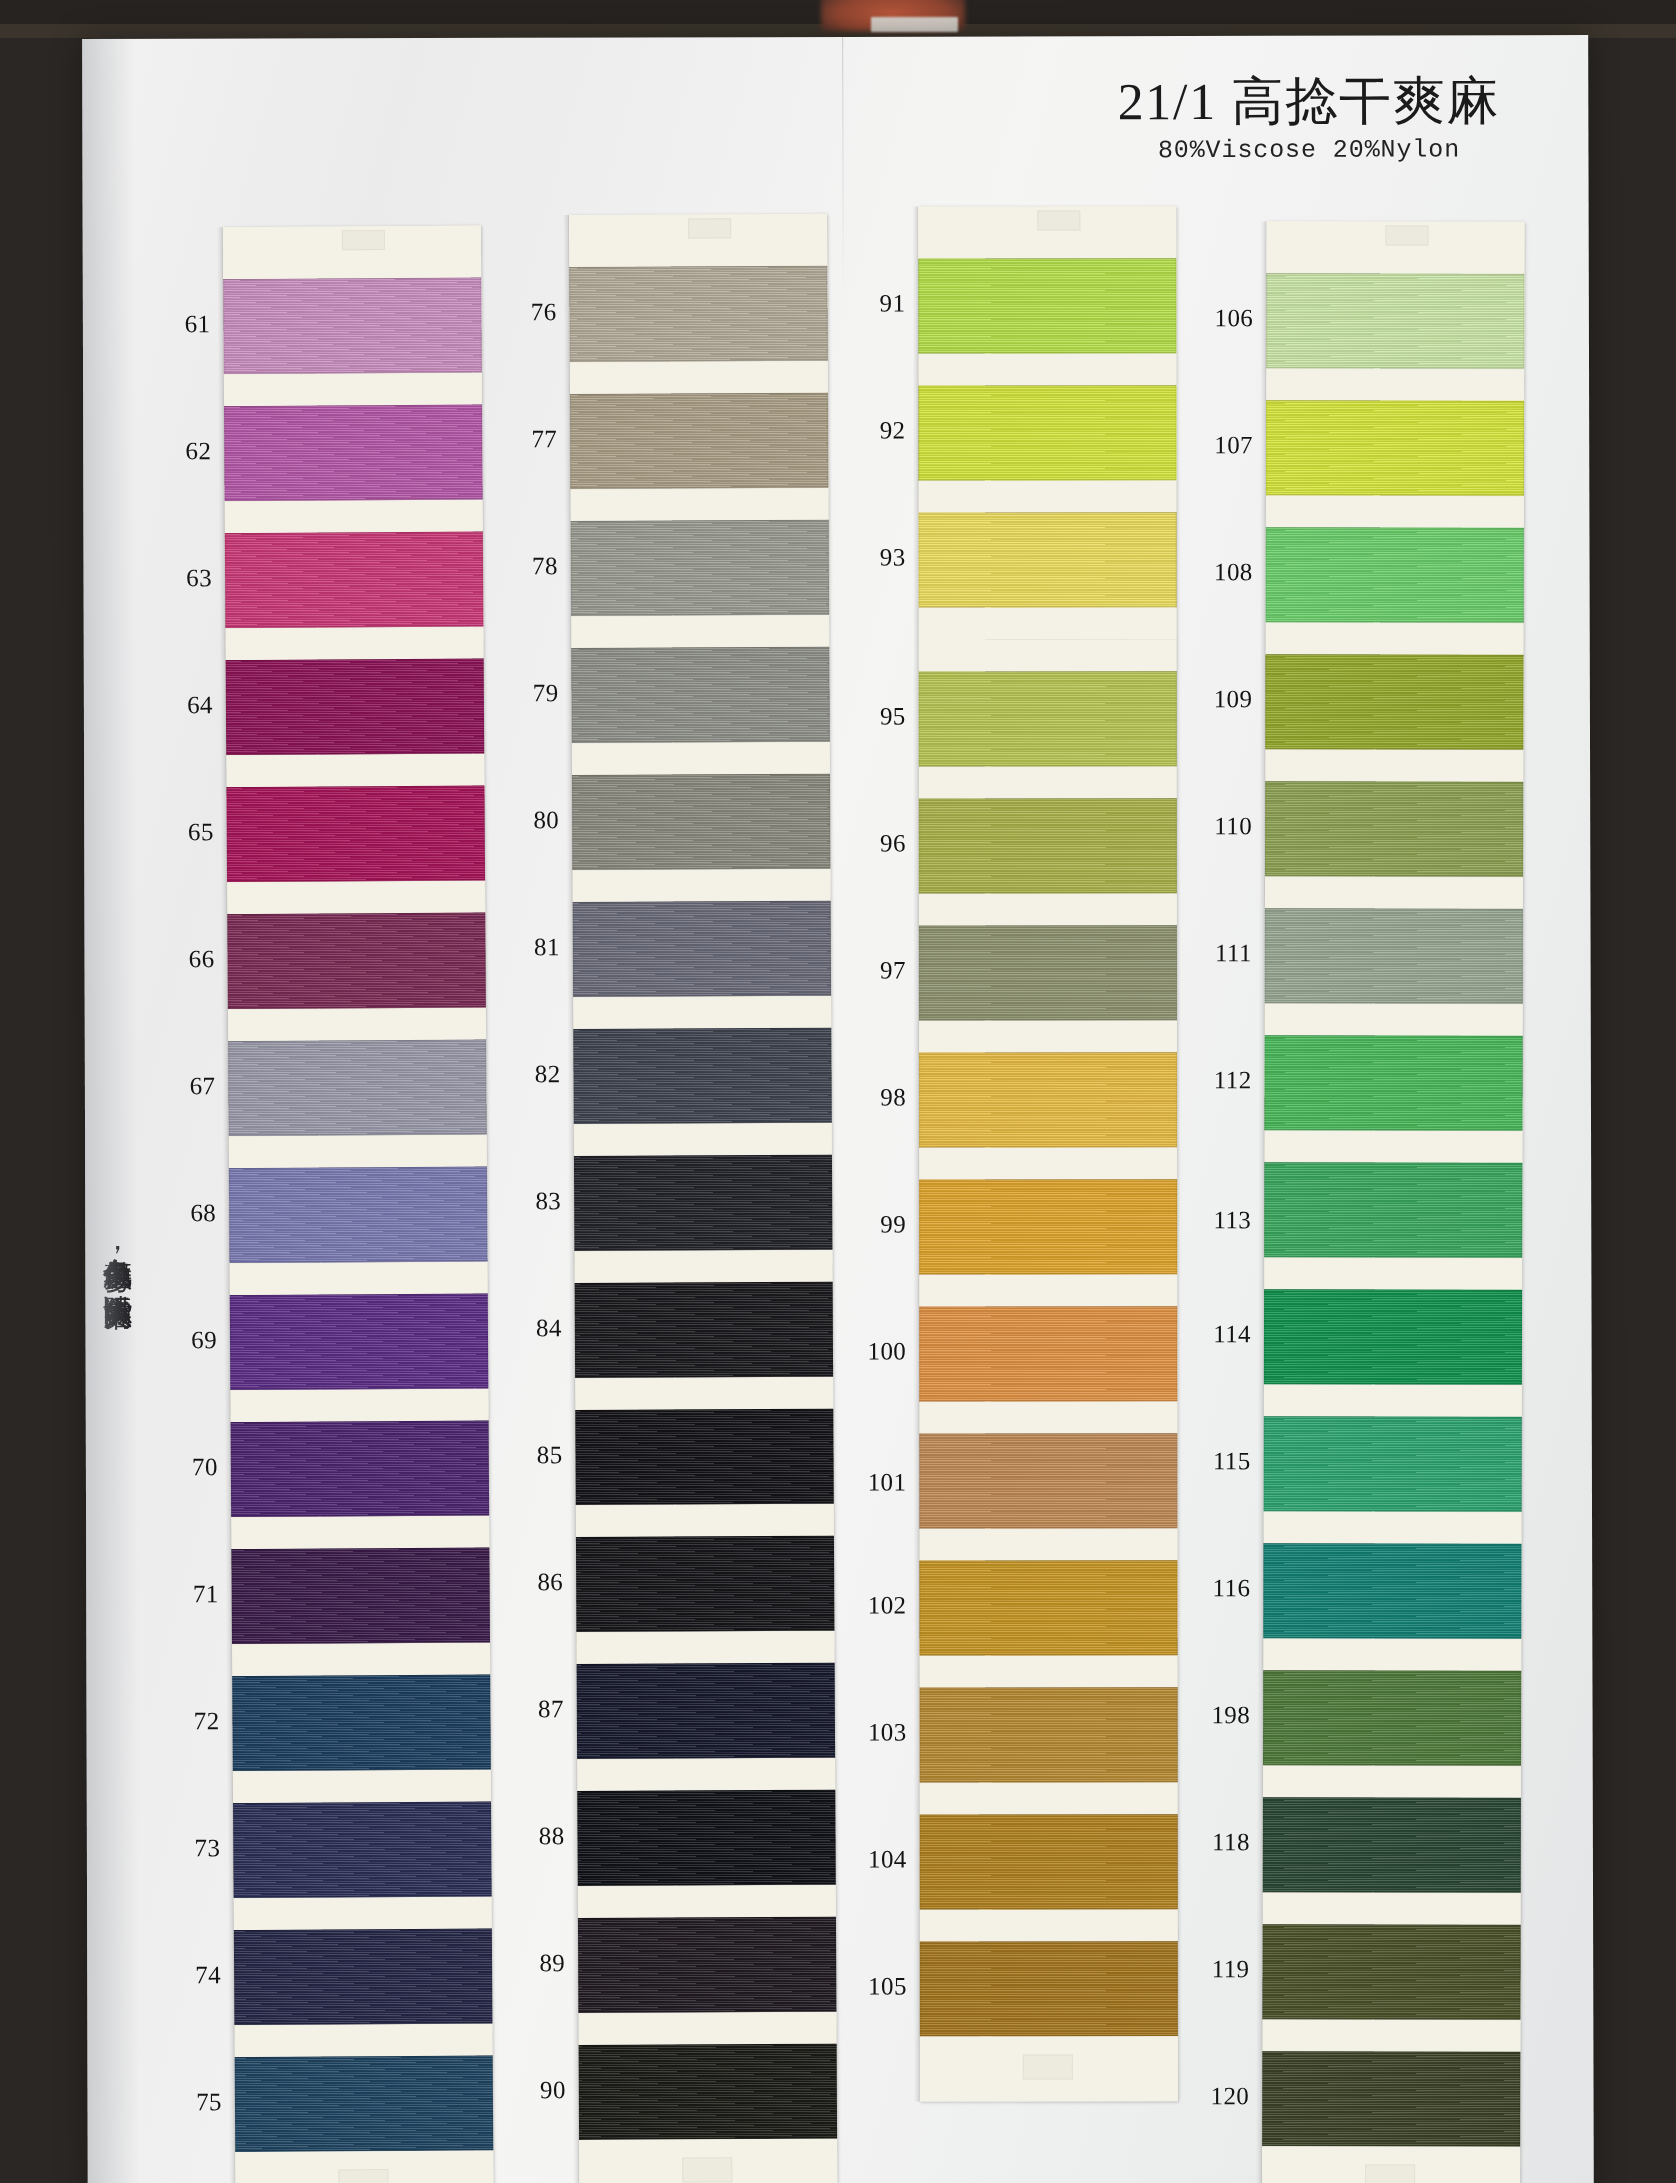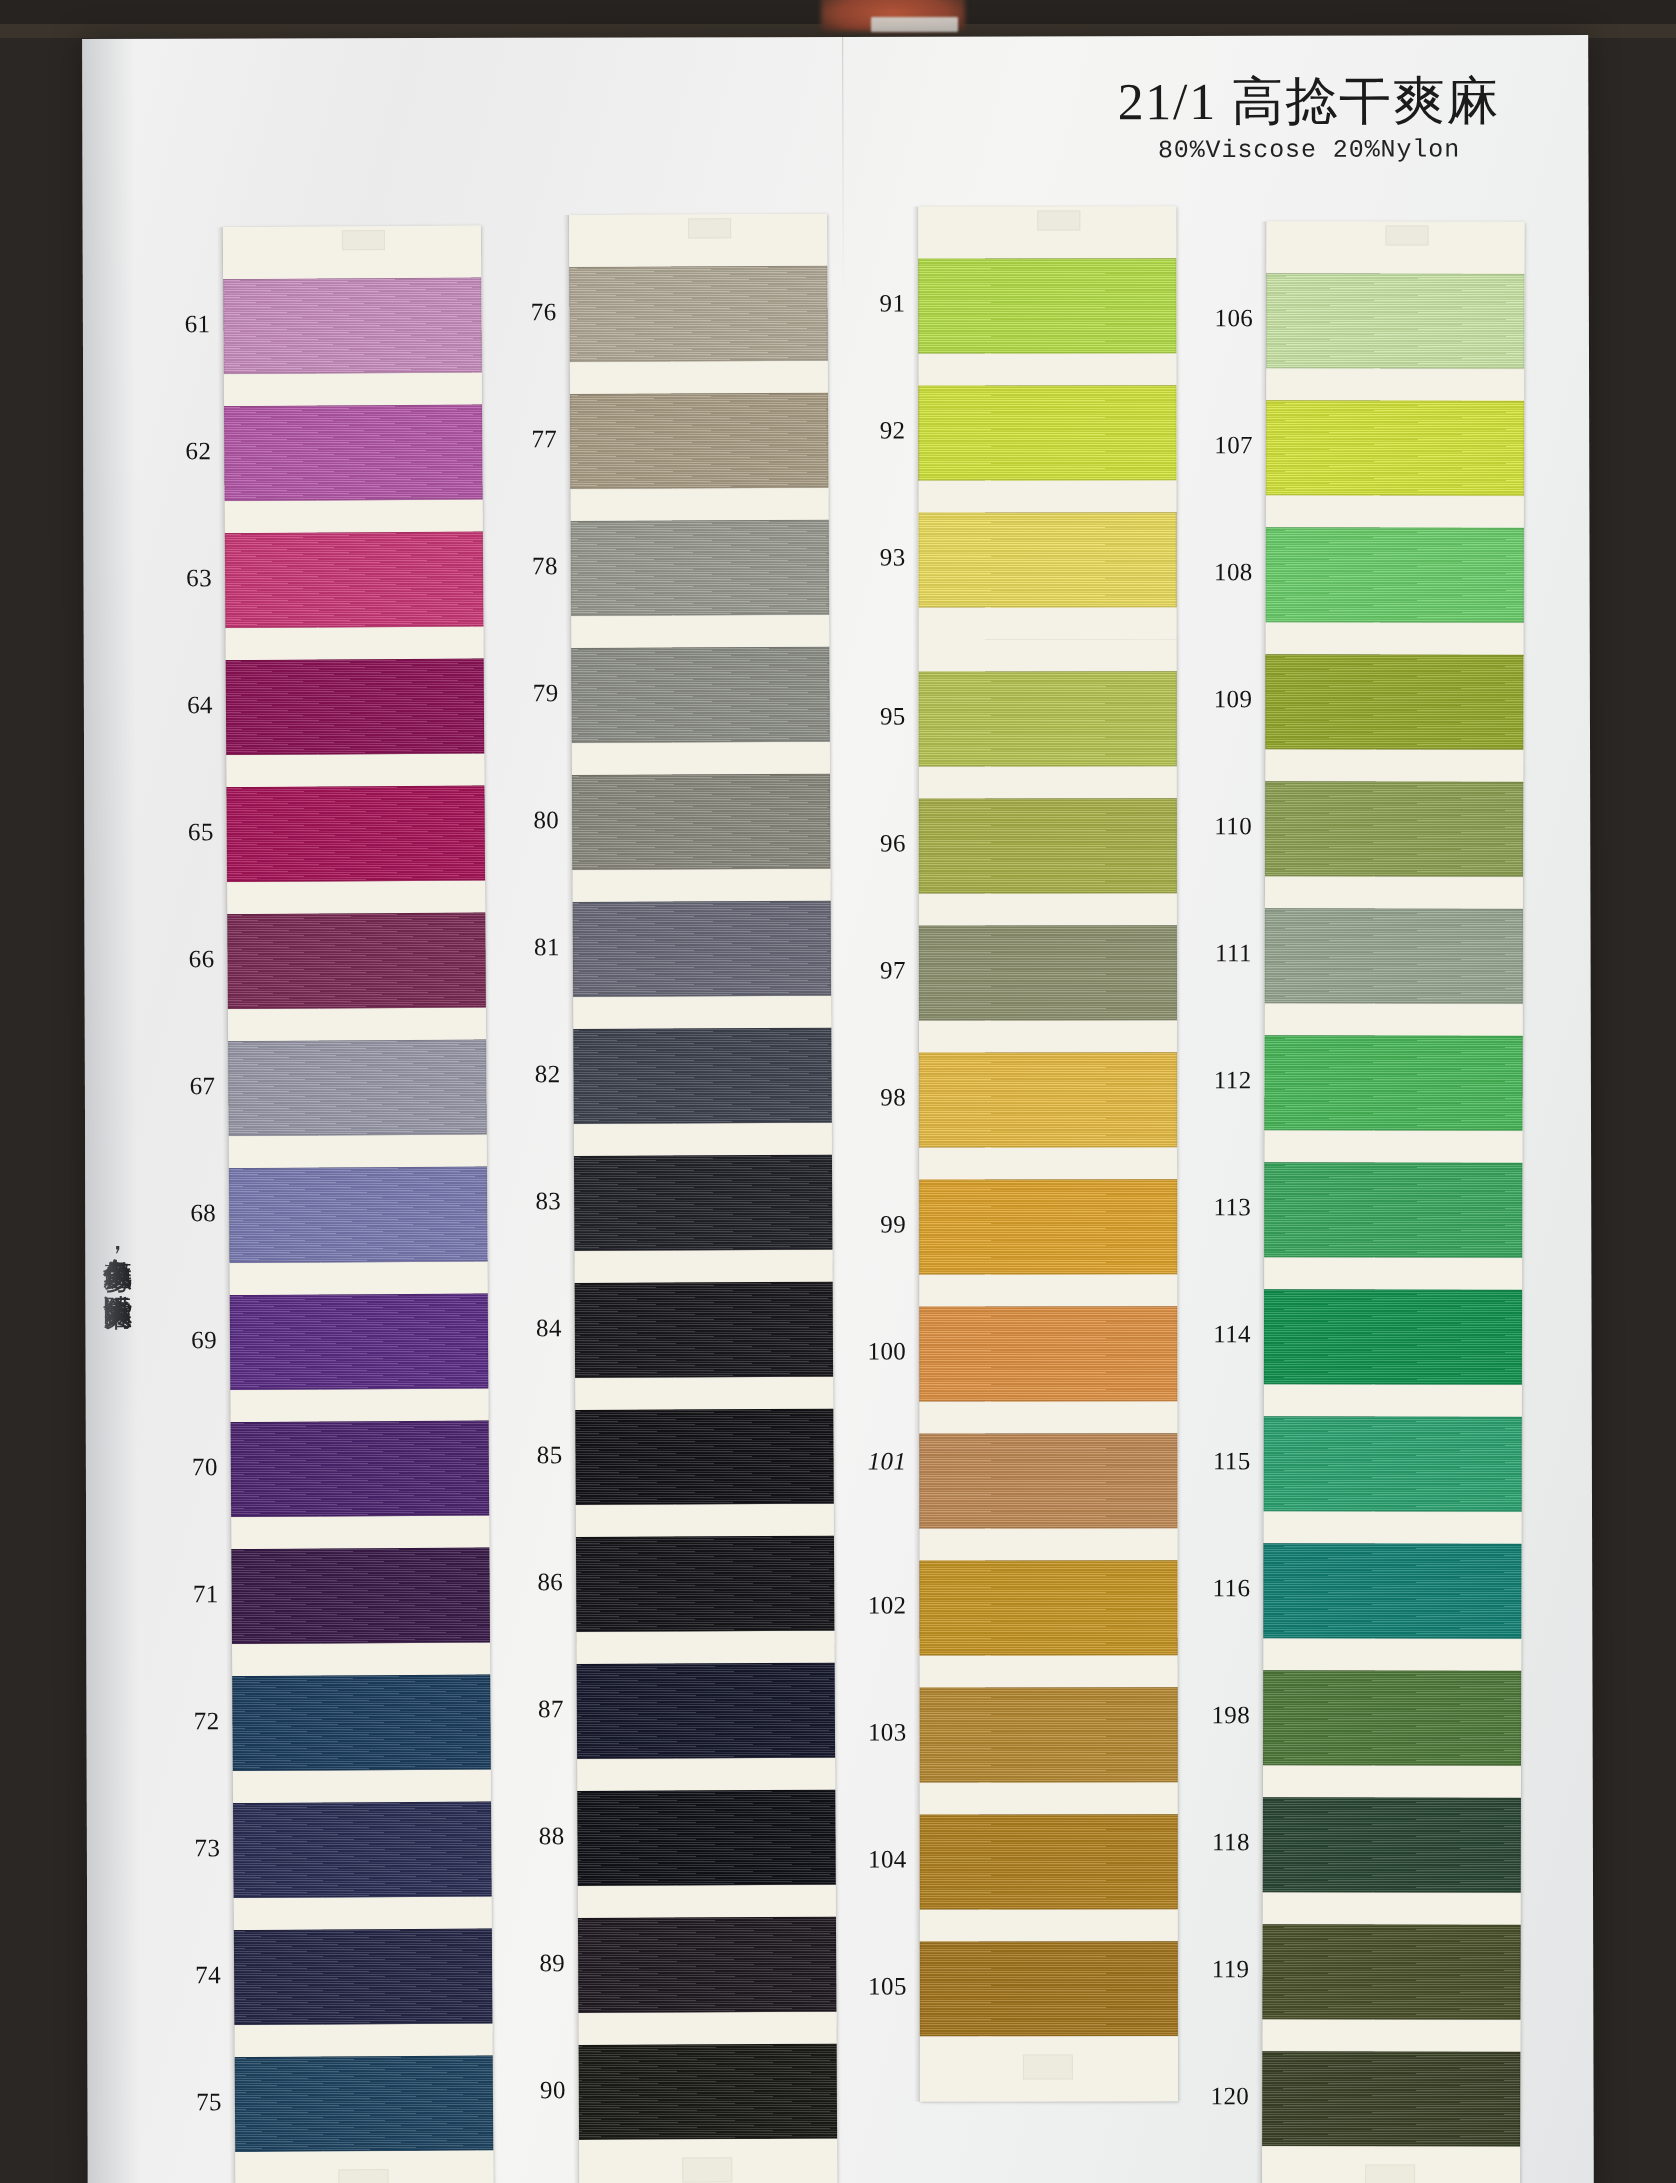--- a/index.html
+++ b/index.html
@@ -354,21 +354,21 @@
             <div class="label" style="left: -78px; top: 31px;">99</div>
           </div>
           <div class="gap" style="height: 32px; background: rgb(244, 241, 230);"></div>
           <div class="row">
             <div class="band" style="height: 95px; background-color: rgb(224, 146, 68);"></div>
             <div class="label" style="left: -78px; top: 31px;">100</div>
           </div>
           <div class="gap" style="height: 32px; background: rgb(244, 241, 230);"></div>
           <div class="row">
             <div class="band" style="height: 95px; background-color: rgb(192, 138, 86);"></div>
-            <div class="label" style="left: -78px; top: 14px; font-style: italic;">101</div>
+            <div class="label" style="left: -78px; top: 35px;">101</div>
           </div>
           <div class="gap" style="height: 32px; background: rgb(244, 241, 230);"></div>
           <div class="row">
             <div class="band" style="height: 95px; background-color: rgb(199, 150, 36);"></div>
             <div class="label" style="left: -78px; top: 31px;">102</div>
           </div>
           <div class="gap" style="height: 32px; background: rgb(244, 241, 230);"></div>
           <div class="row">
             <div class="band" style="height: 95px; background-color: rgb(183, 138, 51);"></div>
             <div class="label" style="left: -78px; top: 31px;">103</div>
@@ -424,21 +424,21 @@
             <div class="label" style="left: -78px; top: 31px;">111</div>
           </div>
           <div class="gap" style="height: 32px; background: rgb(244, 241, 230);"></div>
           <div class="row">
             <div class="band" style="height: 95px; background-color: rgb(73, 185, 90);"></div>
             <div class="label" style="left: -78px; top: 31px;">112</div>
           </div>
           <div class="gap" style="height: 32px; background: rgb(244, 241, 230);"></div>
           <div class="row">
             <div class="band" style="height: 95px; background-color: rgb(58, 168, 94);"></div>
-            <div class="label" style="left: -78px; top: 31px; text-align: right;">113</div>
+            <div class="label" style="left: -78px; top: 44px; text-align: right;">113</div>
           </div>
           <div class="gap" style="height: 32px; background: rgb(244, 241, 230);"></div>
           <div class="row">
             <div class="band" style="height: 95px; background-color: rgb(17, 147, 78);"></div>
             <div class="label" style="left: -78px; top: 31px;">114</div>
           </div>
           <div class="gap" style="height: 32px; background: rgb(244, 241, 230);"></div>
           <div class="row">
             <div class="band" style="height: 95px; background-color: rgb(45, 164, 113);"></div>
             <div class="label" style="left: -78px; top: 31px;">115</div>

